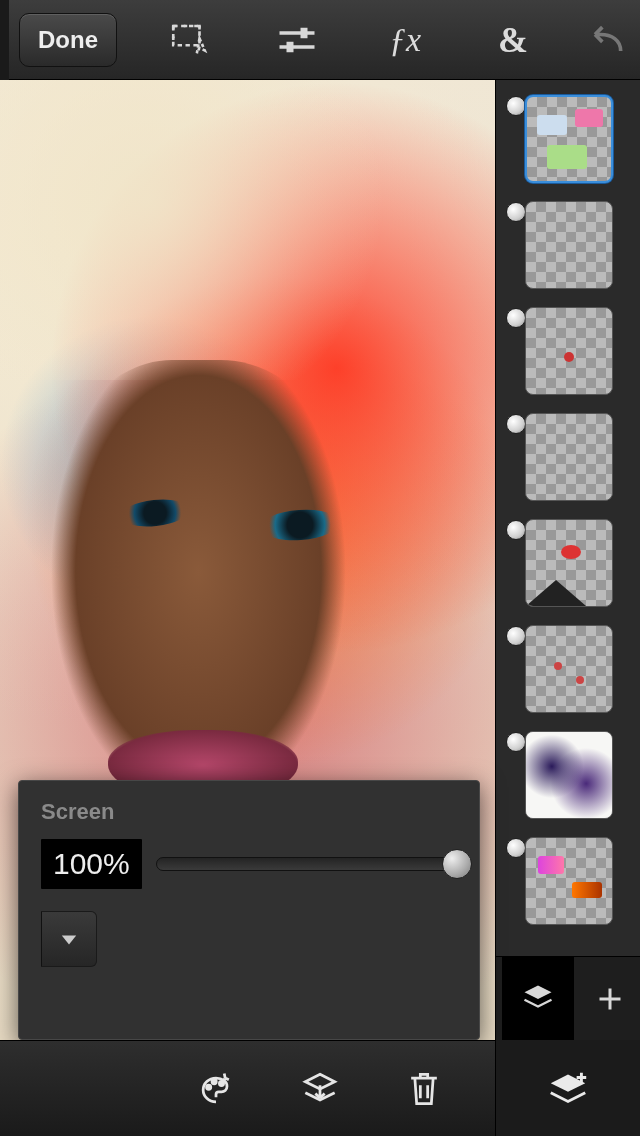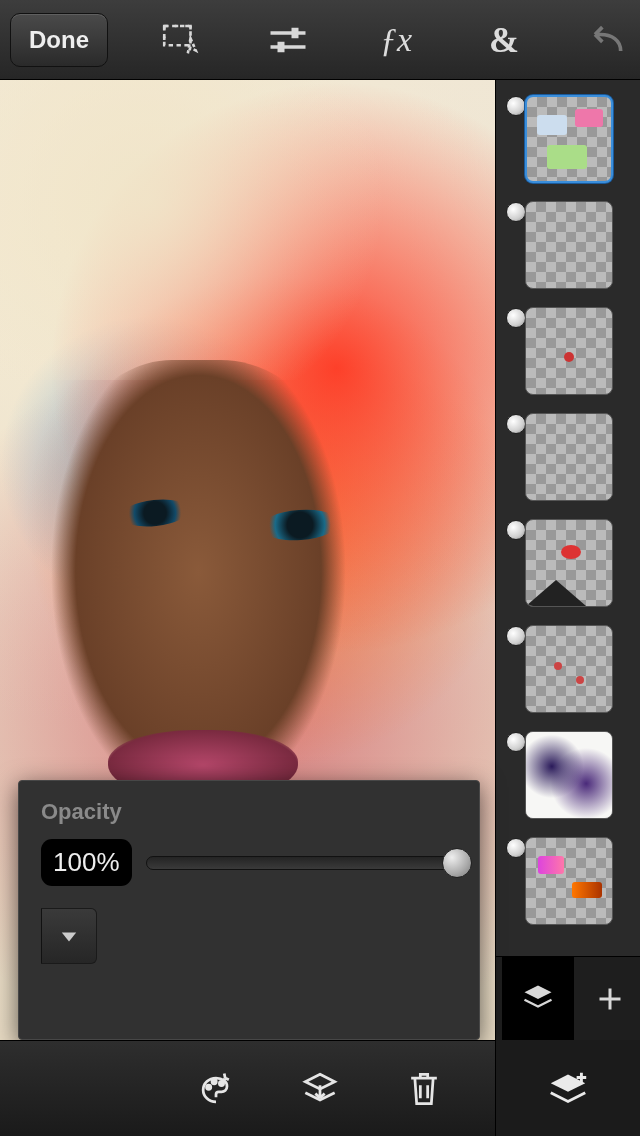--- a/index.html
+++ b/index.html
@@ -1,21 +1,21 @@
 <!DOCTYPE html>
 <html><head>
 <meta charset="utf-8">
 <style>
   * { box-sizing: border-box; margin: 0; padding: 0; }
   html, body { width: 640px; height: 1136px; overflow: hidden; font-family: -apple-system, Helvetica, Arial, sans-serif; background: #000; }
   .app { position: relative; width: 640px; height: 1136px; background: #1a1a1a; }
 
   
   .toolbar {
-    position: absolute; top: 0; left: 0; right: 0; height: 80px;
+    position: absolute; top: 0; left: 9px; right: 0; height: 80px;
     background: linear-gradient(#3d3d3d, #262626);
     border-bottom: 1px solid #000;
     display: flex; align-items: center; padding: 0 10px;
   }
   .done-btn {
     background: linear-gradient(#4a4a4a,#2a2a2a);
     border: 1px solid #111; border-radius: 10px;
     color: #eee; font-size: 24px; font-weight: 600;
     padding: 12px 18px; box-shadow: inset 0 1px 0 rgba(255,255,255,.12);
     cursor: pointer;
@@ -99,22 +99,22 @@
   
   .panel {
     position:absolute; left:18px; bottom:96px; width:462px; height:260px;
     background:#313131; border:1px solid #474747; border-radius:4px;
     box-shadow:0 6px 24px rgba(0,0,0,.6);
     padding:18px 22px 0 22px;
   }
   .panel-label { color:#8a8a8a; font-size:22px; font-weight:600; margin-bottom:14px; }
   .opacity-row { display:flex; align-items:center; gap:14px; margin-bottom:22px; }
   .opacity-value {
-    background:#000; color:#eee; font-size:26px; padding:8px 12px; min-width:74px;
-    text-align:right; border-radius:11px;
+    background:#000; color:#eee; font-size:30px; padding:8px 12px; min-width:74px;
+    text-align:right; border-radius:1px;
   }
   .slider {
     position:relative; flex:1; height:20px;
   }
   .slider-track {
     position:absolute; left:0; right:0; top:50%; transform:translateY(-50%);
     height:14px; border-radius:8px;
     background:linear-gradient(#242424,#3a3a3a); border:1px solid #111;
   }
   .slider-thumb {
@@ -267,21 +267,21 @@
       </div>
       <div class="sb-act">
         <svg viewBox="0 0 48 48" fill="none" stroke="currentColor" stroke-width="4">
             <path d="M24 10v28M10 24h28"></path>
           </svg>
       </div>
     </div>
   </div>
 
   <div class="panel">
-    <div class="panel-label">Opacity</div>
+    <div class="panel-label">Screen</div>
     <div class="opacity-row">
       <div class="opacity-value">100%</div>
       <div class="slider">
         <div class="slider-track"></div>
         <div class="slider-thumb"></div>
       </div>
     </div>
     <div class="blend-row">
       <div class="blend-caret">
         <svg viewBox="0 0 20 20">

